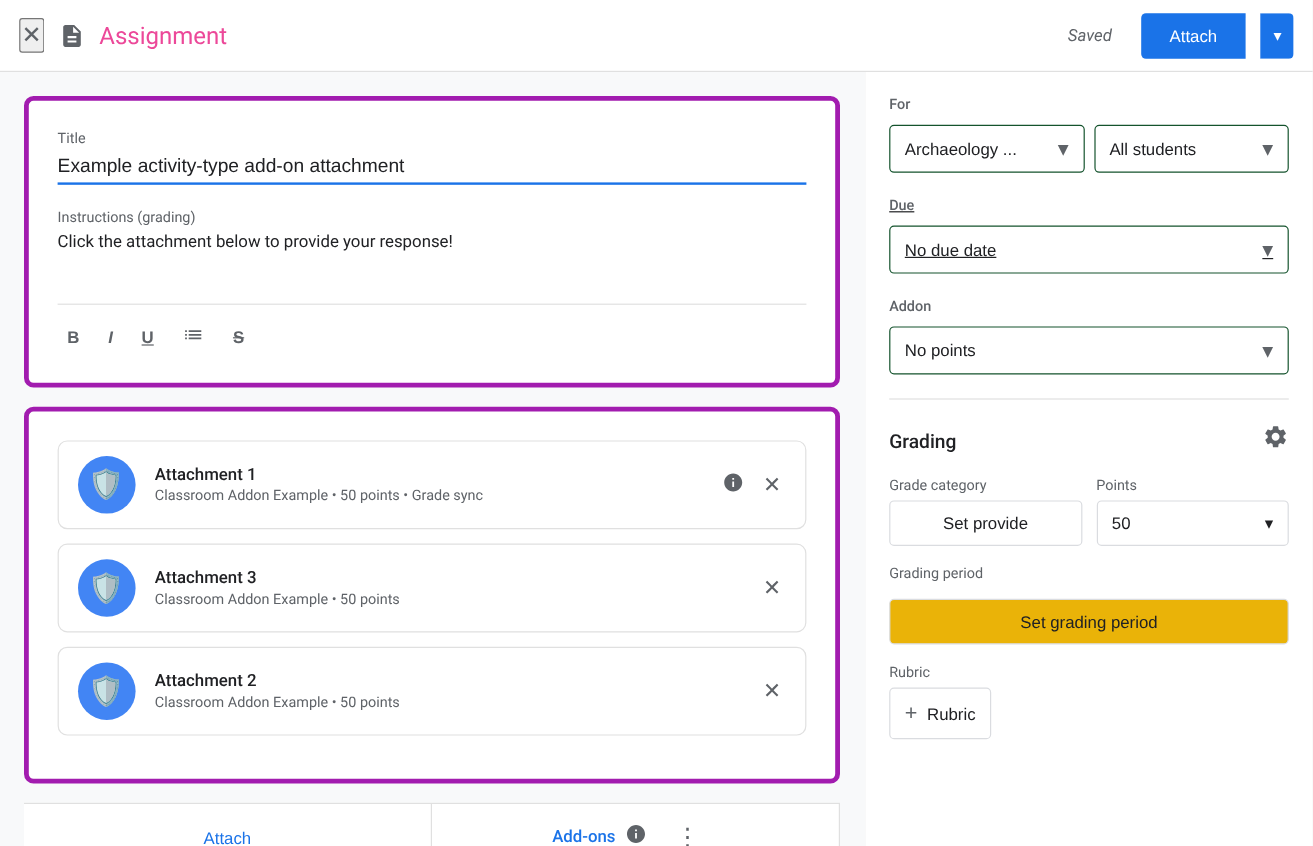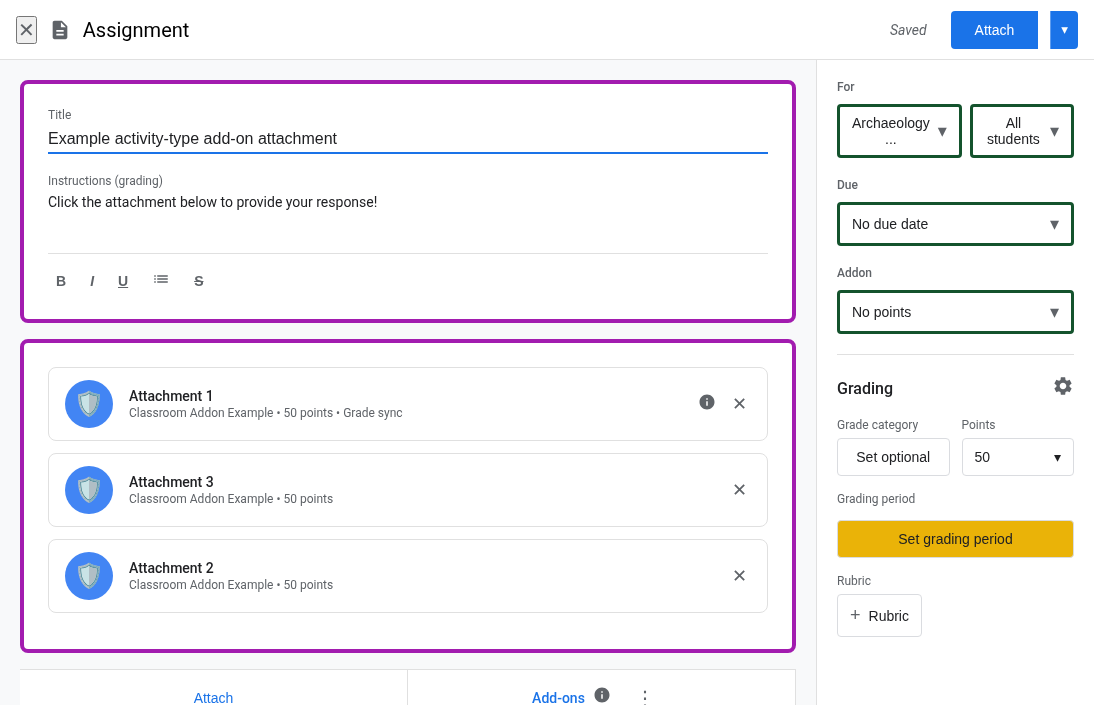--- a/index.html
+++ b/index.html
@@ -4,21 +4,21 @@
   <style>
     * { box-sizing: border-box; margin: 0; padding: 0; }
     body { font-family: 'Google Sans', Roboto, Arial, sans-serif; background: #f0f0f0; height: 705px; overflow: hidden; font-size: 14px; color: #202124; }
 
     .app-header {
       display: flex; align-items: center; background: #fff; height: 60px;
       padding: 0 16px; border-bottom: 1px solid #e0e0e0; gap: 12px;
     }
     .close-icon { cursor: pointer; color: #5f6368; font-size: 20px; display: flex; align-items: center; }
     .doc-icon { color: #5f6368; font-size: 22px; display: flex; align-items: center; }
-    .app-title { font-size: 20px; font-weight: 400; color: #000000; flex: 1; }
+    .app-title { font-size: 20px; font-weight: 400; color: #ec4899; flex: 1; }
     .saved-text { color: #5f6368; font-style: italic; font-size: 14px; margin-right: 12px; }
     .assign-btn {
       background: #1a73e8; color: #fff; border: none; padding: 8px 24px;
       font-size: 14px; font-weight: 500; cursor: pointer; border-radius: 4px 0 0 4px;
       height: 38px;
     }
     .assign-dropdown {
       background: #1a73e8; color: #fff; border: none; border-left: 1px solid rgba(255,255,255,0.3);
       padding: 0 10px; cursor: pointer; height: 38px; border-radius: 0 4px 4px 0;
       display: flex; align-items: center;
@@ -79,40 +79,40 @@
     .addons-section {
       flex: 1; display: flex; align-items: center; justify-content: center;
       gap: 8px; border-right: 1px solid #e0e0e0; height: 100%;
     }
     .addons-text { font-size: 14px; color: #1a73e8; font-weight: 500; }
     .info-icon-btn { background: none; border: none; cursor: pointer; color: #5f6368; font-size: 18px; }
     .more-btn { background: none; border: none; cursor: pointer; color: #5f6368; font-size: 20px; padding: 0 16px; height: 100%; }
 
     
     .right-panel {
-      width: 278px; background: #fff; border-left: 1px solid #e0e0e0;
+      width: 374px; background: #fff; border-left: 1px solid #e0e0e0;
       padding: 20px; overflow-y: auto;
     }
 
     .section-label { font-size: 12px; color: #5f6368; font-weight: 500; margin-bottom: 10px; }
     .section-title { font-size: 16px; font-weight: 500; color: #202124; }
 
     .for-section { margin-bottom: 20px; }
     .for-row { display: flex; gap: 8px; margin-top: 10px; }
 
     .dropdown-btn {
       display: flex; align-items: center; justify-content: space-between;
-      border: 3px solid #14532d; border-radius: 4px; padding: 8px 12px;
+      border: 1px solid #14532d; border-radius: 4px; padding: 8px 12px;
       background: #fff; cursor: pointer; font-size: 14px; color: #202124;
     }
     .dropdown-btn .chevron { color: #5f6368; margin-left: 8px; font-size: 18px; }
     .class-dropdown { flex: 1; }
     .students-dropdown { flex: 1; }
 
-    .due-section { margin-bottom: 20px; }
+    .due-section { margin-bottom: 20px; text-decoration: underline; }
     .full-dropdown { width: 100%; margin-top: 10px; }
 
     .topic-section { margin-bottom: 20px; border-bottom: 1px solid #e0e0e0; padding-bottom: 20px; }
 
     .grading-section { }
     .grading-header { display: flex; align-items: center; justify-content: space-between; margin-bottom: 16px; }
     .gear-btn { background: none; border: none; cursor: pointer; color: #5f6368; font-size: 20px; }
 
     .grade-row { display: flex; gap: 12px; align-items: flex-end; margin-bottom: 16px; }
     .grade-category-col { flex: 1; }
@@ -295,21 +295,21 @@
         <button class="gear-btn">
           <svg width="22" height="22" viewBox="0 0 24 24" fill="#5f6368">
               <path d="M19.14 12.94c.04-.3.06-.61.06-.94 0-.32-.02-.64-.07-.94l2.03-1.58c.18-.14.23-.41.12-.61l-1.92-3.32c-.12-.22-.37-.29-.59-.22l-2.39.96c-.5-.38-1.03-.7-1.62-.94l-.36-2.54c-.04-.24-.24-.41-.48-.41h-3.84c-.24 0-.43.17-.47.41l-.36 2.54c-.59.24-1.13.57-1.62.94l-2.39-.96c-.22-.08-.47 0-.59.22L2.74 8.87c-.12.21-.08.47.12.61l2.03 1.58c-.05.3-.09.63-.09.94s.02.64.07.94l-2.03 1.58c-.18.14-.23.41-.12.61l1.92 3.32c.12.22.37.29.59.22l2.39-.96c.5.38 1.03.7 1.62.94l.36 2.54c.05.24.24.41.48.41h3.84c.24 0 .44-.17.47-.41l.36-2.54c.59-.24 1.13-.56 1.62-.94l2.39.96c.22.08.47 0 .59-.22l1.92-3.32c.12-.22.07-.47-.12-.61l-2.01-1.58zM12 15.6c-1.98 0-3.6-1.62-3.6-3.6s1.62-3.6 3.6-3.6 3.6 1.62 3.6 3.6-1.62 3.6-3.6 3.6z"></path>
             </svg>
         </button>
       </div>
 
       <div class="grade-row">
         <div class="grade-category-col">
           <div class="col-label">Grade category</div>
-          <button class="set-category-btn">Set optional</button>
+          <button class="set-category-btn">Set provide</button>
         </div>
         <div class="points-col">
           <div class="col-label">Points</div>
           <button class="points-dropdown">
             <span>50</span>
             <span>▾</span>
           </button>
         </div>
       </div>
 

